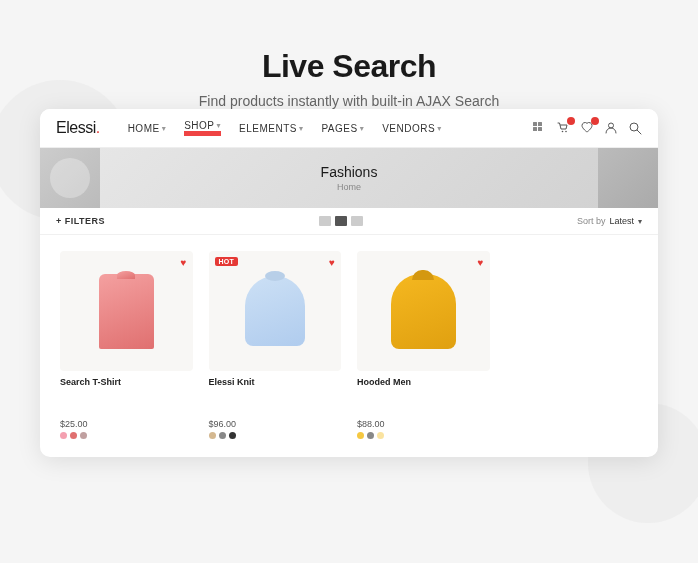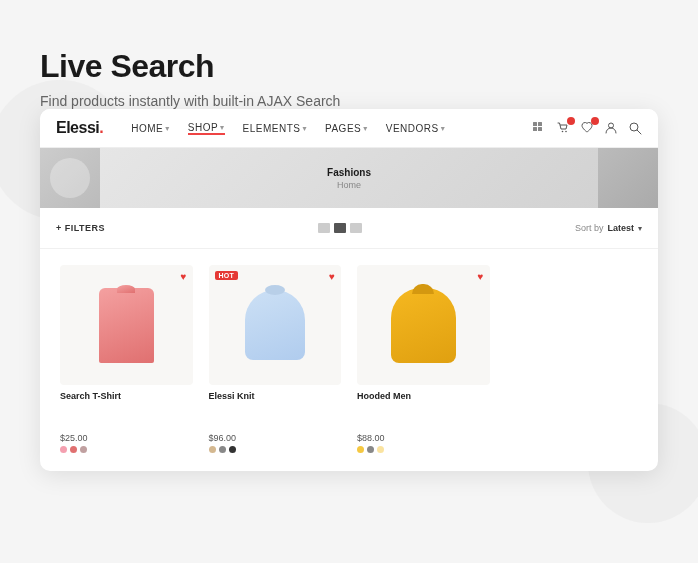--- a/index.html
+++ b/index.html
@@ -44,20 +44,21 @@
       background: #e8e8e8;
       opacity: 0.5;
       z-index: 0;
     }
     .content-area {
       position: relative;
       z-index: 1;
       width: 100%;
       display: flex;
       flex-direction: column;
+      align-items: center;
     }
     .page-title {
       font-size: 32px;
       font-weight: 700;
       color: #1a1a1a;
       margin-bottom: 8px;
       letter-spacing: -0.5px;
     }
     .page-subtitle {
       font-size: 14px;
@@ -74,21 +75,21 @@
     
     .nav-bar {
       display: flex;
       align-items: center;
       padding: 10px 16px;
       border-bottom: 1px solid #eee;
       background: #fff;
     }
     .logo {
       font-size: 16px;
-      font-weight: 700;
+      font-weight: 400;
       color: #1a1a1a;
       letter-spacing: -0.5px;
       margin-right: 28px;
       flex-shrink: 0;
     }
     .logo span {
       color: #e53935;
     }
     .nav-links {
       display: flex;
@@ -105,21 +106,21 @@
       font-weight: 500;
       display: flex;
       align-items: center;
       gap: 2px;
     }
     .nav-link .chevron {
       font-size: 8px;
       color: #999;
     }
     .nav-link.active {
-      border-bottom: 2px solid #ef4444;
+      border-bottom: 5px solid #ef4444;
     }
     .nav-icons {
       display: flex;
       align-items: center;
       gap: 10px;
     }
     .nav-icon-btn {
       position: relative;
       cursor: pointer;
       display: flex;
@@ -175,35 +176,35 @@
     }
     .hero-right-img {
       position: absolute;
       right: 0;
       top: 0;
       width: 60px;
       height: 60px;
       background: linear-gradient(135deg, #bbb 0%, #aaa 100%);
     }
     .hero-title {
-      font-size: 10px;
-      font-weight: 700;
+      font-size: 14px;
+      font-weight: 400;
       color: #1a1a1a;
     }
     .hero-breadcrumb {
       font-size: 9px;
       color: #888;
       margin-top: 2px;
     }
     
     .filters-bar {
       display: flex;
       align-items: center;
       justify-content: space-between;
-      padding: 15px 16px;
+      padding: 8px 16px;
       border-bottom: 1px solid #f0f0f0;
     }
     .filters-btn {
       font-size: 9px;
       color: #333;
       display: flex;
       align-items: center;
       gap: 4px;
       cursor: pointer;
       font-weight: 600;
@@ -222,21 +223,21 @@
     }
     .sort-area {
       display: flex;
       align-items: center;
       gap: 4px;
       font-size: 9px;
       color: #888;
     }
     .sort-area .sort-val {
       color: #333;
-      font-weight: 700;
+      font-weight: 400;
     }
     
     .products-grid {
       display: grid;
       grid-template-columns: repeat(4, 1fr);
       gap: 0;
       padding: 8px 12px 12px;
     }
     .product-card {
       padding: 8px 8px 6px;

